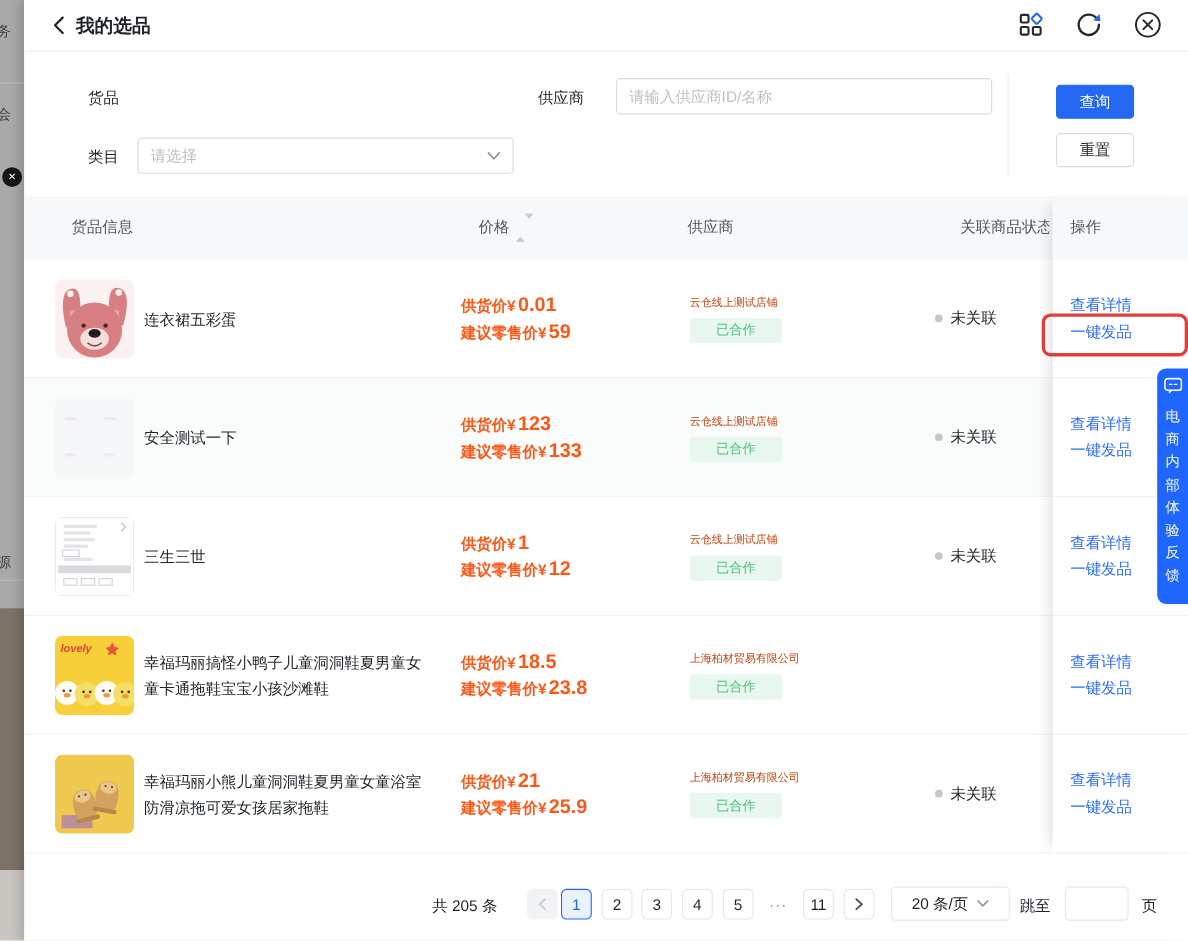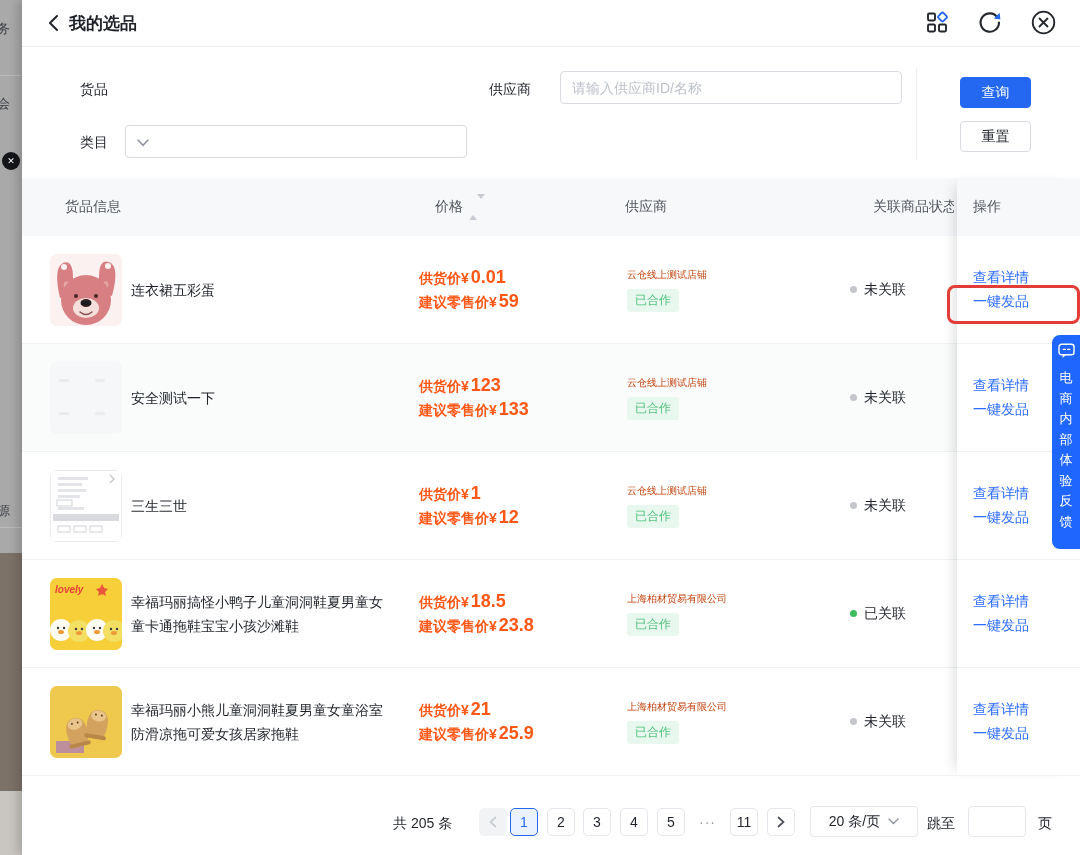--- a/index.html
+++ b/index.html
@@ -59,21 +59,21 @@
   .cell-product { position:absolute; left:28px; top:0; height:100%; display:flex; align-items:center; gap:9px; }
   .pimg { width:72px; height:72px; border-radius:7px; overflow:hidden; flex:none; background:#f6f7f8; }
   .pimg svg { display:block; width:72px; height:72px; }
   .pname { width:252px; font-size:14px; line-height:24px; color:#1f2329; }
   .cell-price { position:absolute; left:397px; top:0; height:100%; display:flex; flex-direction:column; justify-content:center; gap:3px; }
   .p-line { display:flex; align-items:baseline; color:#ff5716; white-space:nowrap; }
   .p-label { font-size:14px; font-weight:700; }
   .p-val { font-size:18px; font-weight:700; margin-left:2px; }
   .cell-supplier { position:absolute; left:605px; top:0; height:100%; display:flex; flex-direction:column; justify-content:center; gap:7px; }
   .s-name { font-size:10px; color:#c2410c; }
-  .coop-badge { font-size:12px; color:#50c27c; background:#e9f8ef; padding:3px 8px; border-radius:3px; width:fit-content; }
+  .coop-badge { font-size:12px; color:#50c27c; background:#e9f8ef; padding:3px 24px; border-radius:3px; width:fit-content; }
   .cell-status { position:absolute; left:828px; top:0; height:100%; display:flex; align-items:center; gap:7px; font-size:14px; color:#1f2329; }
   .dot { width:7px; height:7px; border-radius:50%; flex:none; }
   .dot.gray { background:#c4c6cc; }
   .dot.green { background:#3dbd5d; }
 
   
   .ops-col { position:absolute; left:935px; top:178px; width:123px; height:598px; background:#fff;
     box-shadow:-10px 0 12px -8px rgba(31,35,41,.16); z-index:3; }
   .ops-head { height:58px; background:#f7f8fa; padding:20px 0 0 16px; font-size:14px; color:#51565d; }
   .op-cell { height:108px; border-bottom:1px solid #f0f1f3; display:flex; flex-direction:column; justify-content:center; gap:3px; padding-left:16px; }
@@ -147,20 +147,21 @@
       </svg>
     </span>
   </div>
 
   
   <span class="f-label" style="left:58px; top:81px">货品</span>
   <span class="f-label" style="left:467px; top:81px">供应商</span>
   <input class="f-input" style="left: 538px; top: 71px; width: 342px;" placeholder="请输入供应商ID/名称">
   <span class="f-label" style="left:58px; top:134px">类目</span>
   <div class="f-select" style="left:103px; top:125px; width:342px">
+    <span class="sel-ph">请选择</span>
     <span>
       <svg width="12" height="8" viewBox="0 0 12 8">
           <path d="M1 1 L6 6.3 L11 1" stroke="#8f959e" stroke-width="1.6" fill="none" stroke-linecap="round"></path>
         </svg>
     </span>
   </div>
   <div class="v-divider"></div>
   <button class="btn btn-primary" style="left:938px; top:77px">查询</button>
   <button class="btn btn-plain" style="left:938px; top:121px">重置</button>
 
@@ -337,24 +338,20 @@
           </div>
       <div class="p-line">
             <span class="p-label">建议零售价¥</span>
             <span class="p-val">23.8</span>
           </div>
     </div>
     <div class="cell-supplier">
       <div class="s-name">上海柏材贸易有限公司</div>
       <div class="coop-badge">已合作</div>
     </div>
-    <div class="cell-status">
-      <span class="dot green"></span>
-      <span>已关联</span>
-    </div>
   </div>
       <div class="trow">
     <div class="cell-product">
       <div class="pimg">
             <svg viewBox="0 0 72 72">
               <rect width="72" height="72" fill="#efc94d"></rect>
     <rect x="6" y="55" width="28" height="12" fill="#bd8e9b"></rect>
     <g transform="rotate(-14 26 42)">
                 <path d="M16 52 q-2 -20 10 -20 q12 0 10 20 q-1 9 -10 9 q-9 0 -10 -9 Z" fill="#d2a25e"></path>
     <ellipse cx="26" cy="38" rx="7.5" ry="5.5" fill="#e9c48b"></ellipse>

